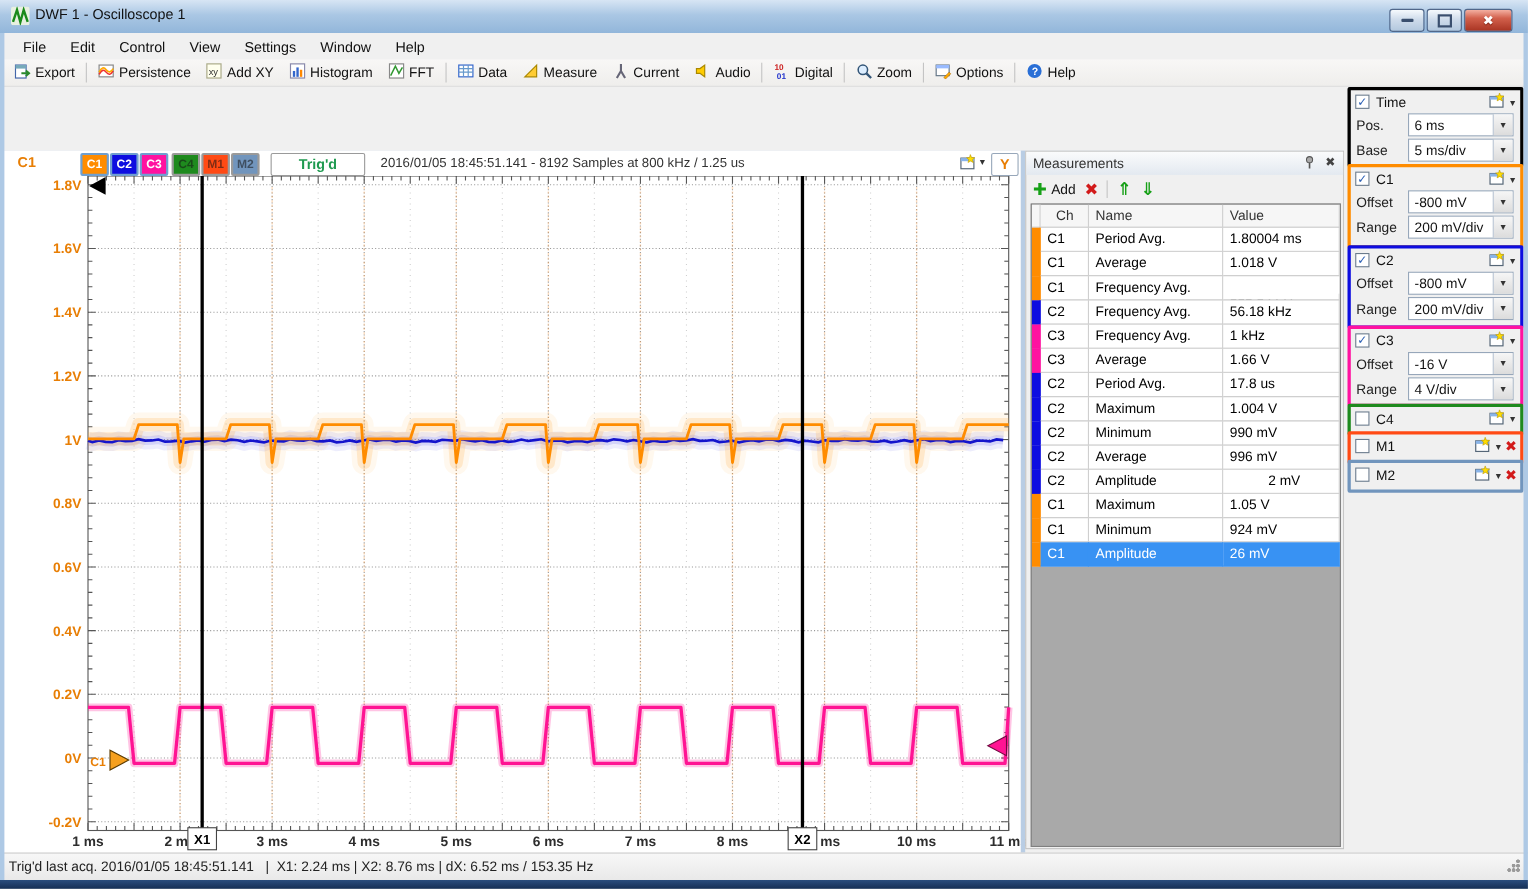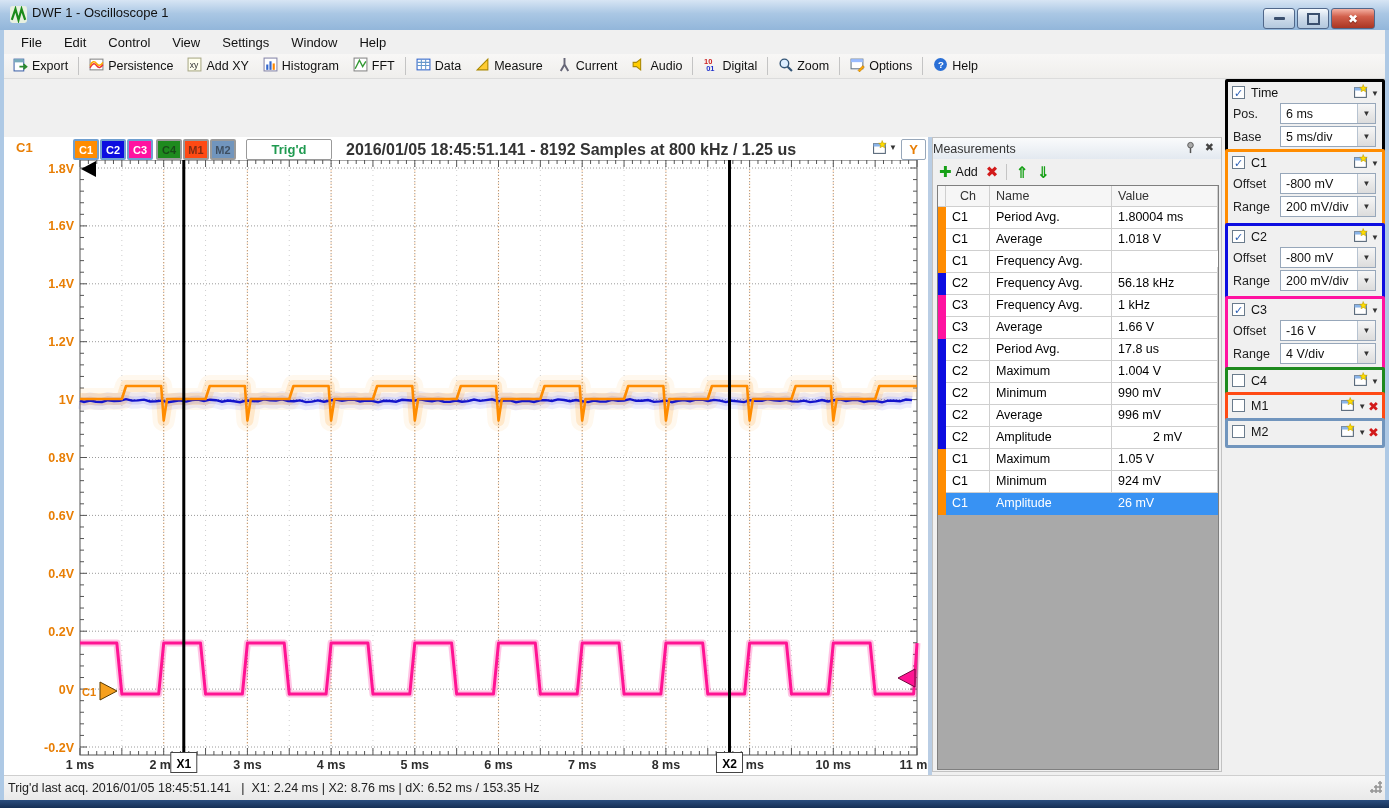--- a/index.html
+++ b/index.html
@@ -37,29 +37,29 @@
   
   #main{left:0;top:137px;width:1389px;height:638px;background:#f0f0f0;}
   #plotregion{left:0;top:0;width:928px;height:638px;background:#fff;}
   #axis-ch{left:16px;top:3px;color:#e87e04;font-weight:bold;font-size:13px;}
   .chtab{top:2px;width:22px;height:17px;border-radius:2px;display:flex;align-items:center;justify-content:center;
          font-size:11px;font-weight:bold;border:2px solid #8a8a8a;box-sizing:content-box;}
   .chtab.on{color:#fff;border-color:#6f9fd0;}
   .chtab.off{color:rgba(20,20,20,0.55);border-color:#9a9a9a;}
   #trig-btn{left:246px;top:2px;width:84px;height:19px;border:1px solid #9a9a9a;background:#fff;border-radius:2px;
             display:flex;align-items:center;justify-content:center;color:#1f9a50;font-weight:bold;font-size:13px;}
-  #acq-text{left:346px;top:4px;color:#333;font-weight:bold;font-size:16px;white-space:nowrap;}
+  #acq-text{left:346px;top:4px;color:#333;font-weight:normal;font-size:12px;white-space:nowrap;}
   #ybtn{left:901px;top:2px;width:23px;height:19px;border:1px solid #97a7ba;border-radius:2px;background:#fff;
         display:flex;align-items:center;justify-content:center;color:#e87e04;font-weight:bold;font-size:13px;}
   #plot-cfg{left:872px;top:3px;display:flex;align-items:center;}
   #splitter{left:928px;top:0;width:4px;height:638px;background:#b9cde4;}
   
   #measpanel{left:932px;top:0;width:290px;height:635px;background:#f0f0f0;border:1px solid #c2c2c2;box-sizing:border-box;}
   #mp-title{left:0;top:0;width:288px;height:21px;background:linear-gradient(#fafbfc,#e3e9f0);display:flex;align-items:center;
-            box-sizing:border-box;font-size:12.5px;color:#333;}
+            padding-left:6px;box-sizing:border-box;font-size:12.5px;color:#333;}
   #mp-toolbar{left:2px;top:22px;width:284px;height:24px;display:flex;align-items:center;gap:8px;padding-left:4px;box-sizing:border-box;}
   #mp-body{left:4px;top:47px;width:282px;height:585px;border:1px solid #7f7f7f;background:#a9a9a9;box-sizing:border-box;overflow:hidden;}
   .mrow{display:flex;height:22px;line-height:21px;font-size:12.5px;background:#fff;color:#000;}
   .mrow.hdr{background:#f6f6f6;color:#333;height:21px;}
   .mcell{border-right:1px solid #cfcfcf;border-bottom:1px solid #cfcfcf;box-sizing:border-box;overflow:hidden;white-space:nowrap;}
   .mrow.sel .mcell{background:#3892f3;color:#fff;border-color:#3892f3;}
   
   #chpanel{left:1222px;top:79px;width:167px;height:696px;background:#f0f0f0;}
   .blk{position:absolute;left:3px;width:154px;border:3px solid #000;border-radius:2px;background:#f0f0f0;}
   .blk-hdr{position:relative;height:21px;display:flex;align-items:center;gap:6px;padding-left:4px;font-size:12.5px;color:#111;}

